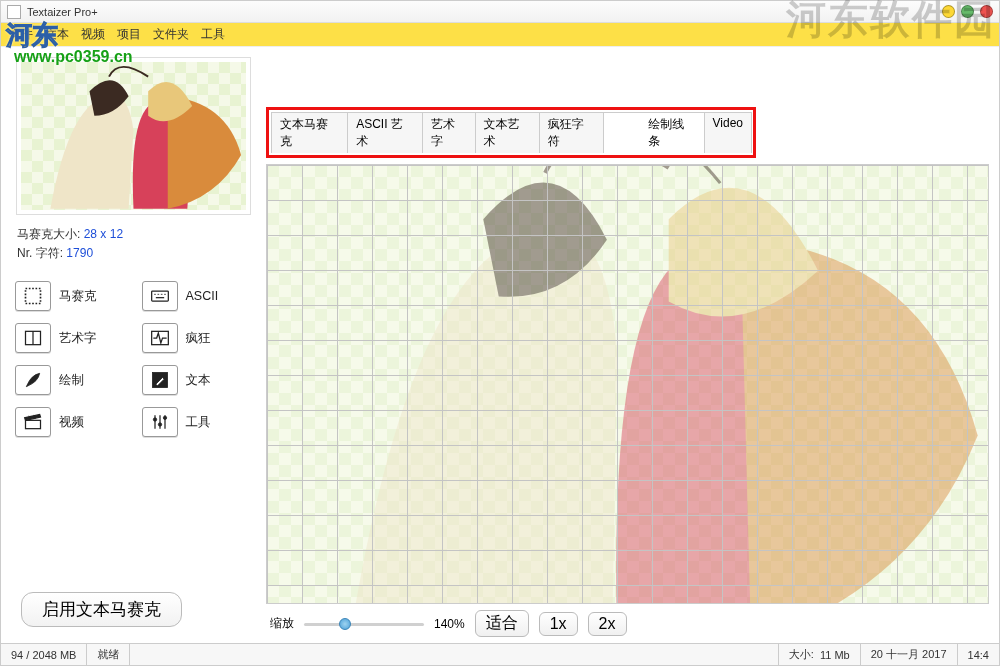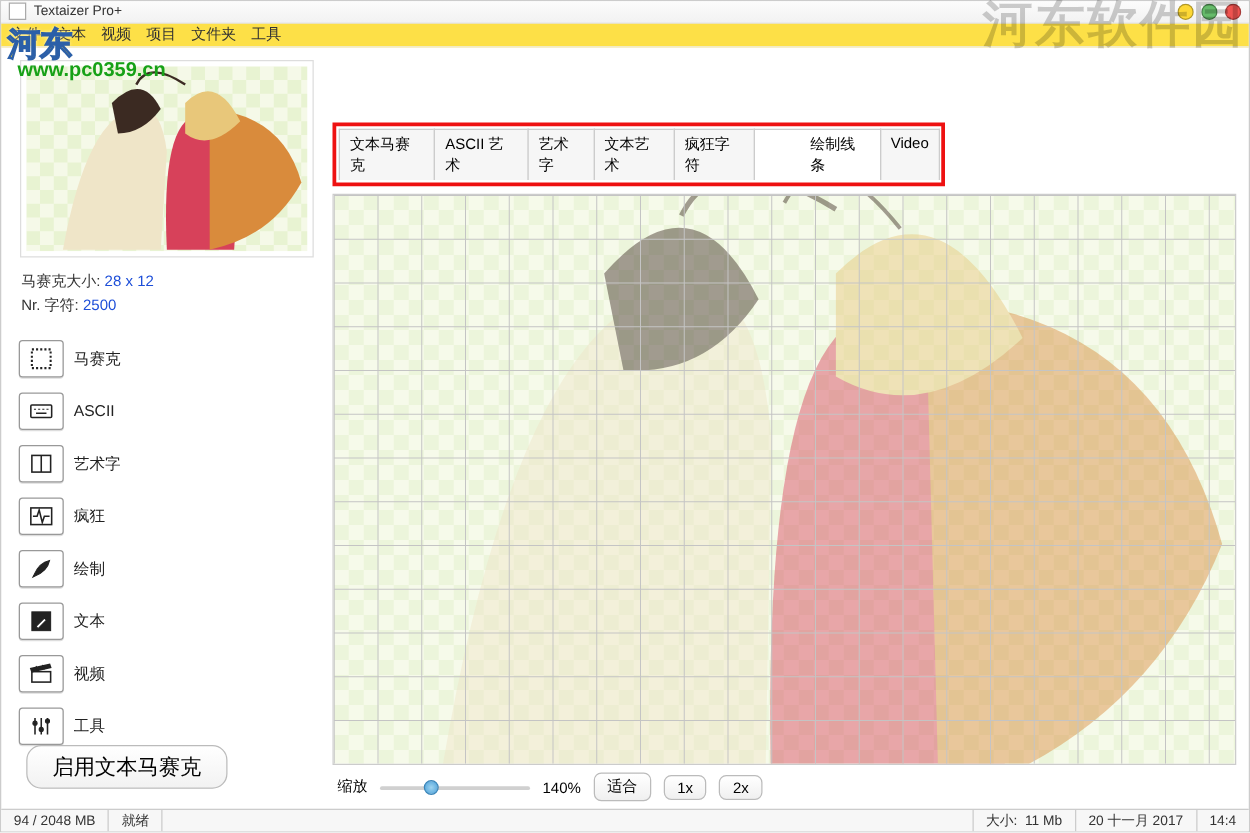--- a/index.html
+++ b/index.html
@@ -28,21 +28,21 @@
 
 .sidebar { width: 265px; padding: 10px 12px; display: flex; flex-direction: column; }
 .thumb-wrap { background: #fff; border: 1px solid #ddd; padding: 4px; width: 235px; height: 158px; margin: 0 auto; position: relative; }
 .thumb { width: 100%; height: 100%; position: relative; overflow: hidden; }
 .thumb-checker { position: absolute; inset: 0; background: repeating-conic-gradient(#f5f9e8 0 25%, #e8f3d2 0 50%) 0 0/22px 22px; }
 .thumb-art { position: absolute; inset: 0; }
 
 .info { font-size: 12px; color: #333; margin: 10px 4px 0; line-height: 1.6; }
 .info .val { color: #1d4ed8; }
 
-.tool-grid { display: grid; grid-template-columns: 1fr; gap: 12px 16px; margin-top: 18px; padding: 0 2px; }
+.tool-grid { display: grid; grid-template-columns: 1fr 1fr; gap: 12px 16px; margin-top: 18px; padding: 0 2px; }
 .tool { display: flex; align-items: center; gap: 8px; font-size: 12.5px; color: #222; }
 .tool .icon-box { width: 36px; height: 30px; background: #fff; border: 1px solid #999; border-radius: 3px; display: flex; align-items: center; justify-content: center; box-shadow: 0 1px 0 #ddd; }
 .tool svg { width: 22px; height: 20px; fill: #222; stroke: #222; }
 
 .run-btn { margin-top: auto; margin-bottom: 6px; padding: 5px 20px; font-size: 17px; border: 1px solid #bbb; border-radius: 12px; background: linear-gradient(#fff,#f2f2f2); align-self: flex-start; margin-left: 8px; cursor: default; }
 
 .main { flex: 1; display: flex; flex-direction: column; padding: 8px 10px 6px 0; }
 .tab-highlight { border: 3px solid #e11; padding: 2px; margin-bottom: 6px; margin-top: 52px; width: 490px; }
 .tabs { display: flex; background: #fbfbfb; }
 .tab { font-size: 12px; padding: 3px 8px; border: 1px solid #ccc; border-bottom: none; background: #f6f6f6; margin-right: -1px; cursor: default; }
@@ -51,21 +51,21 @@
 .canvas-area { flex: 1; background: #fff; border: 1px solid #ccc; position: relative; overflow: hidden; }
 .canvas-checker { position: absolute; inset: 0; background: repeating-conic-gradient(#f6fae9 0 25%, #ebf4d9 0 50%) 0 0/24px 24px; opacity: .95; }
 .canvas-grid { position: absolute; inset: 0; background-image: linear-gradient(#c4c4c4 1px, transparent 1px), linear-gradient(90deg, #c4c4c4 1px, transparent 1px); background-size: 35px 35px; }
 .canvas-art { position: absolute; inset: 0; opacity: .45; }
 .canvas-art svg { width: 100%; height: 100%; }
 
 .zoom-bar { display: flex; align-items: center; gap: 10px; padding: 6px 4px 0; font-size: 12px; }
 .slider { width: 120px; height: 16px; position: relative; }
 .slider-track { position: absolute; top: 7px; left: 0; right: 0; height: 3px; background: #d0d0d0; border-radius: 2px; }
 .slider-thumb { position: absolute; top: 2px; left: 35px; width: 12px; height: 12px; background: radial-gradient(#9fd4f0,#4a9fd8); border: 1px solid #3b85b8; border-radius: 50%; }
-.zbtn { padding: 2px 10px; font-size: 12px; border: 1px solid #bbb; border-radius: 6px; background: linear-gradient(#fff,#f0f0f0); }
+.zbtn { padding: 2px 10px; font-size: 16px; border: 1px solid #bbb; border-radius: 6px; background: linear-gradient(#fff,#f0f0f0); }
 
 .statusbar { height: 22px; border-top: 1px solid #ccc; display: flex; align-items: center; font-size: 11px; color: #333; background: #f7f7f7; }
 .statusbar .seg { padding: 0 10px; border-right: 1px solid #ccc; height: 100%; display: flex; align-items: center; }
 .statusbar .seg:last-child { border-right: none; }
 .statusbar .spacer { flex: 1; border-right: 1px solid #ccc; height:100%; }
 </style>
 </head>
 <body>
 
 <div class="window">
@@ -101,21 +101,21 @@
             <path d="M150 35 Q210 40 225 95 Q200 140 150 150 L150 40 Z" fill="#d98b3c"></path>
             <path d="M70 30 Q95 5 110 35 Q95 55 75 55 Z" fill="#3b2a22"></path>
             <path d="M130 30 Q155 5 175 45 Q150 70 130 55 Z" fill="#e8c77a"></path>
             <path d="M90 15 Q100 -5 130 15" stroke="#3b2a22" stroke-width="2" fill="none"></path>
           </svg>
         </div>
       </div>
 
       <div class="info">
         <div><span>马赛克大小:</span> <span class="val">28 x 12</span></div>
-        <div><span>Nr. 字符:</span> <span class="val">2500</span></div>
+        <div><span>Nr. 字符:</span> <span class="val">1790</span></div>
       </div>
 
       <div class="tool-grid">
         <div class="tool">
           <span class="icon-box">
               <svg viewBox="0 0 24 24">
                 <rect x="3" y="3" width="18" height="18" fill="none" stroke-width="2" stroke-dasharray="2 2"></rect>
               </svg>
             </span>
           <span>马赛克</span>

